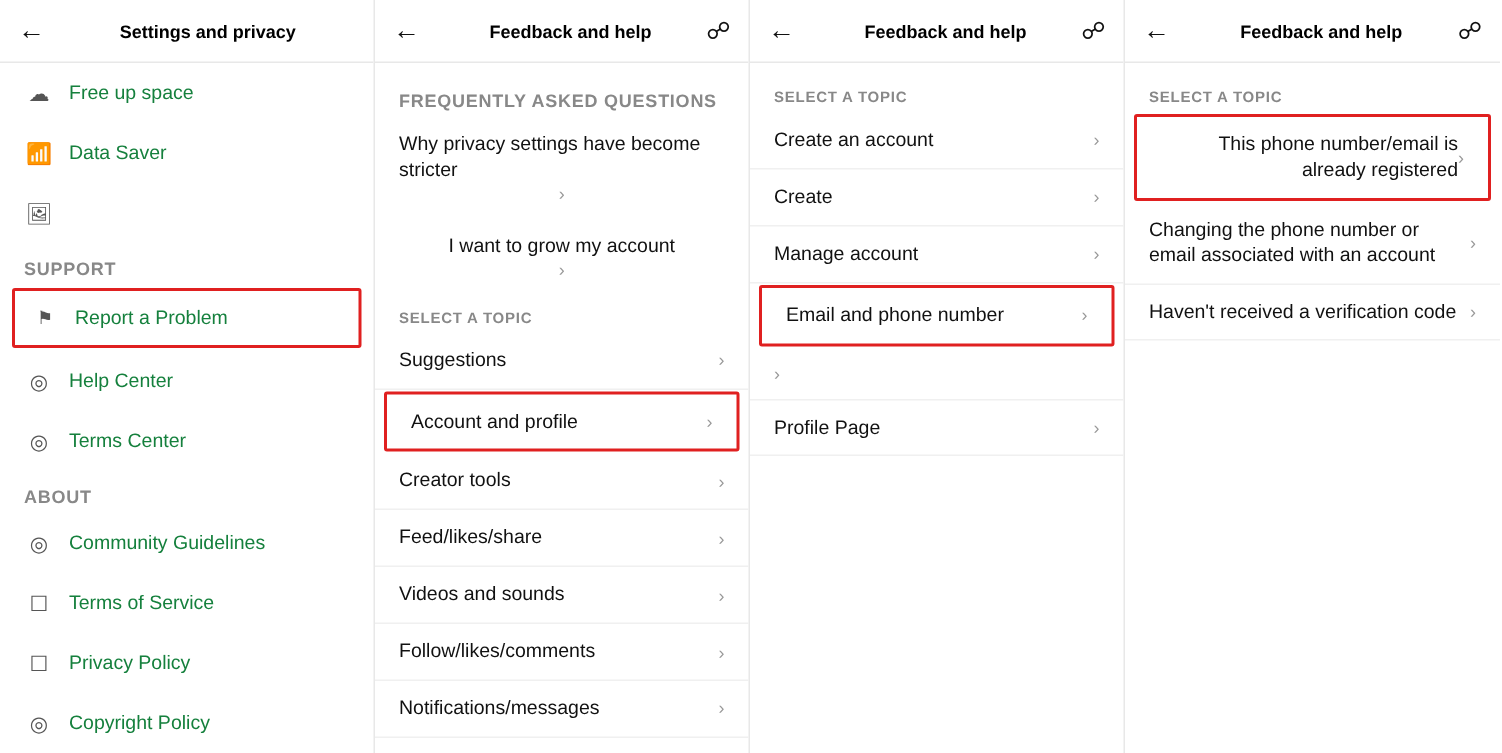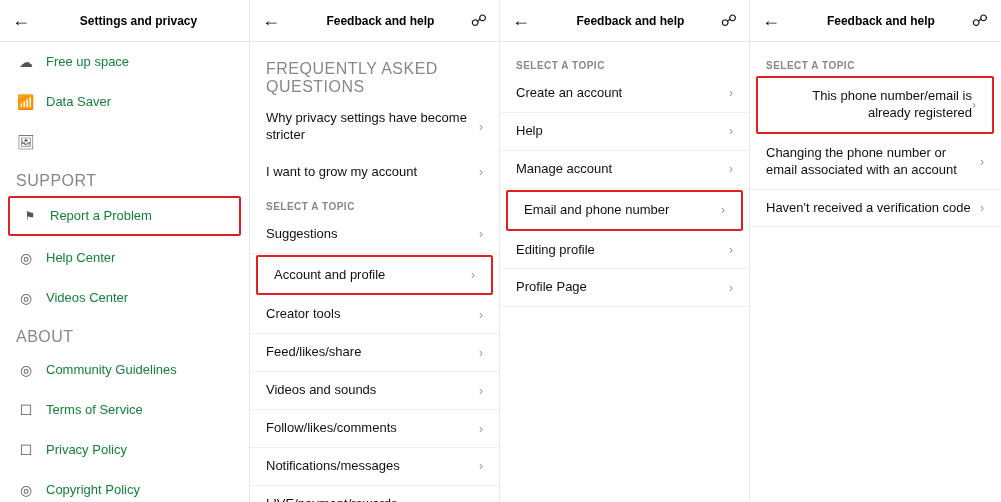--- a/index.html
+++ b/index.html
@@ -7,28 +7,28 @@
 
     .panel { width: 250px; border-right: 1px solid #e8e8e8; display: flex; flex-direction: column; overflow-y: auto; flex-shrink: 0; }
 
     .panel-header { display: flex; align-items: center; padding: 10px 12px; border-bottom: 1px solid #e8e8e8; min-height: 40px; }
     .panel-header .back-icon { font-size: 18px; cursor: pointer; margin-right: 10px; color: #111; }
     .panel-header .title { font-weight: 600; font-size: 12px; flex: 1; text-align: center; }
     .panel-header .action-icon { font-size: 16px; color: #111; cursor: pointer; }
 
     .panel-content { flex: 1; overflow-y: auto; padding: 8px 0; }
 
-    .section-label { font-size: 16px; font-weight: 400; color: #888; padding: 10px 16px 4px; letter-spacing: 0.5px; text-transform: uppercase; }
+    .section-label { font-size: 12px; font-weight: 700; color: #888; padding: 10px 16px 4px; letter-spacing: 0.5px; text-transform: uppercase; }
 
     .menu-item { display: flex; align-items: center; padding: 10px 16px; cursor: pointer; }
     .menu-item .item-icon { width: 20px; height: 20px; margin-right: 10px; display: flex; align-items: center; justify-content: center; font-size: 14px; color: #555; }
     .menu-item .item-label { flex: 1; font-size: 13px; color: #15803d; line-height: 1.3; }
 
     .menu-item.highlighted { border: 2px solid #e02020; border-radius: 2px; }
-    .faq-item { display: flex; align-items: center; padding: 10px 16px; cursor: pointer; }
+    .faq-item { display: flex; align-items: center; padding: 10px 16px; cursor: pointer; flex-direction: column; }
     .faq-item .faq-text { flex: 1; font-size: 13px; color: #111; line-height: 1.3; }
     .faq-item .chevron { font-size: 12px; color: #999; }
 
     .select-topic-label { font-size: 10px; color: #888; padding: 10px 16px 4px; letter-spacing: 0.5px; text-transform: uppercase; font-weight: 600; }
 
     .topic-item { display: flex; align-items: center; padding: 10px 16px; cursor: pointer; border-bottom: 1px solid #f0f0f0; }
     .topic-item .topic-label { flex: 1; font-size: 13px; color: #111; line-height: 1.3; }
     .topic-item .chevron { font-size: 12px; color: #999; }
 
     
@@ -60,21 +60,21 @@
     <div class="menu-item highlighted" style="border: 2px solid #e02020; margin: 2px 8px; padding: 8px 10px; border-radius: 2px;">
       <span class="item-icon" style="font-size:12px;">⚑</span>
       <span class="item-label">Report a Problem</span>
     </div>
     <div class="menu-item">
       <span class="item-icon">◎</span>
       <span class="item-label">Help Center</span>
     </div>
     <div class="menu-item">
       <span class="item-icon">◎</span>
-      <span class="item-label">Videos Center</span>
+      <span class="item-label">Terms Center</span>
     </div>
 
     <div class="section-label">ABOUT</div>
     <div class="menu-item">
       <span class="item-icon">◎</span>
       <span class="item-label">Community Guidelines</span>
     </div>
     <div class="menu-item">
       <span class="item-icon">☐</span>
       <span class="item-label">Terms of Service</span>
@@ -158,33 +158,32 @@
     <span class="title">Feedback and help</span>
     <span class="action-icon">☍</span>
   </div>
   <div class="panel-content">
     <div class="select-topic-label">SELECT A TOPIC</div>
     <div class="topic-item">
       <span class="topic-label">Create an account</span>
       <span class="chevron">›</span>
     </div>
     <div class="topic-item">
-      <span class="topic-label">Help</span>
+      <span class="topic-label">Create</span>
       <span class="chevron">›</span>
     </div>
     <div class="topic-item">
       <span class="topic-label">Manage account</span>
       <span class="chevron">›</span>
     </div>
     <div class="topic-item" style="border: 2px solid #e02020; border-radius: 2px; margin: 1px 6px;">
       <span class="topic-label">Email and phone number</span>
       <span class="chevron">›</span>
     </div>
     <div class="topic-item">
-      <span class="topic-label">Editing profile</span>
       <span class="chevron">›</span>
     </div>
     <div class="topic-item">
       <span class="topic-label">Profile Page</span>
       <span class="chevron">›</span>
     </div>
   </div>
 </div>
 
 <div class="panel" id="panel4" style="border-right: none;">

